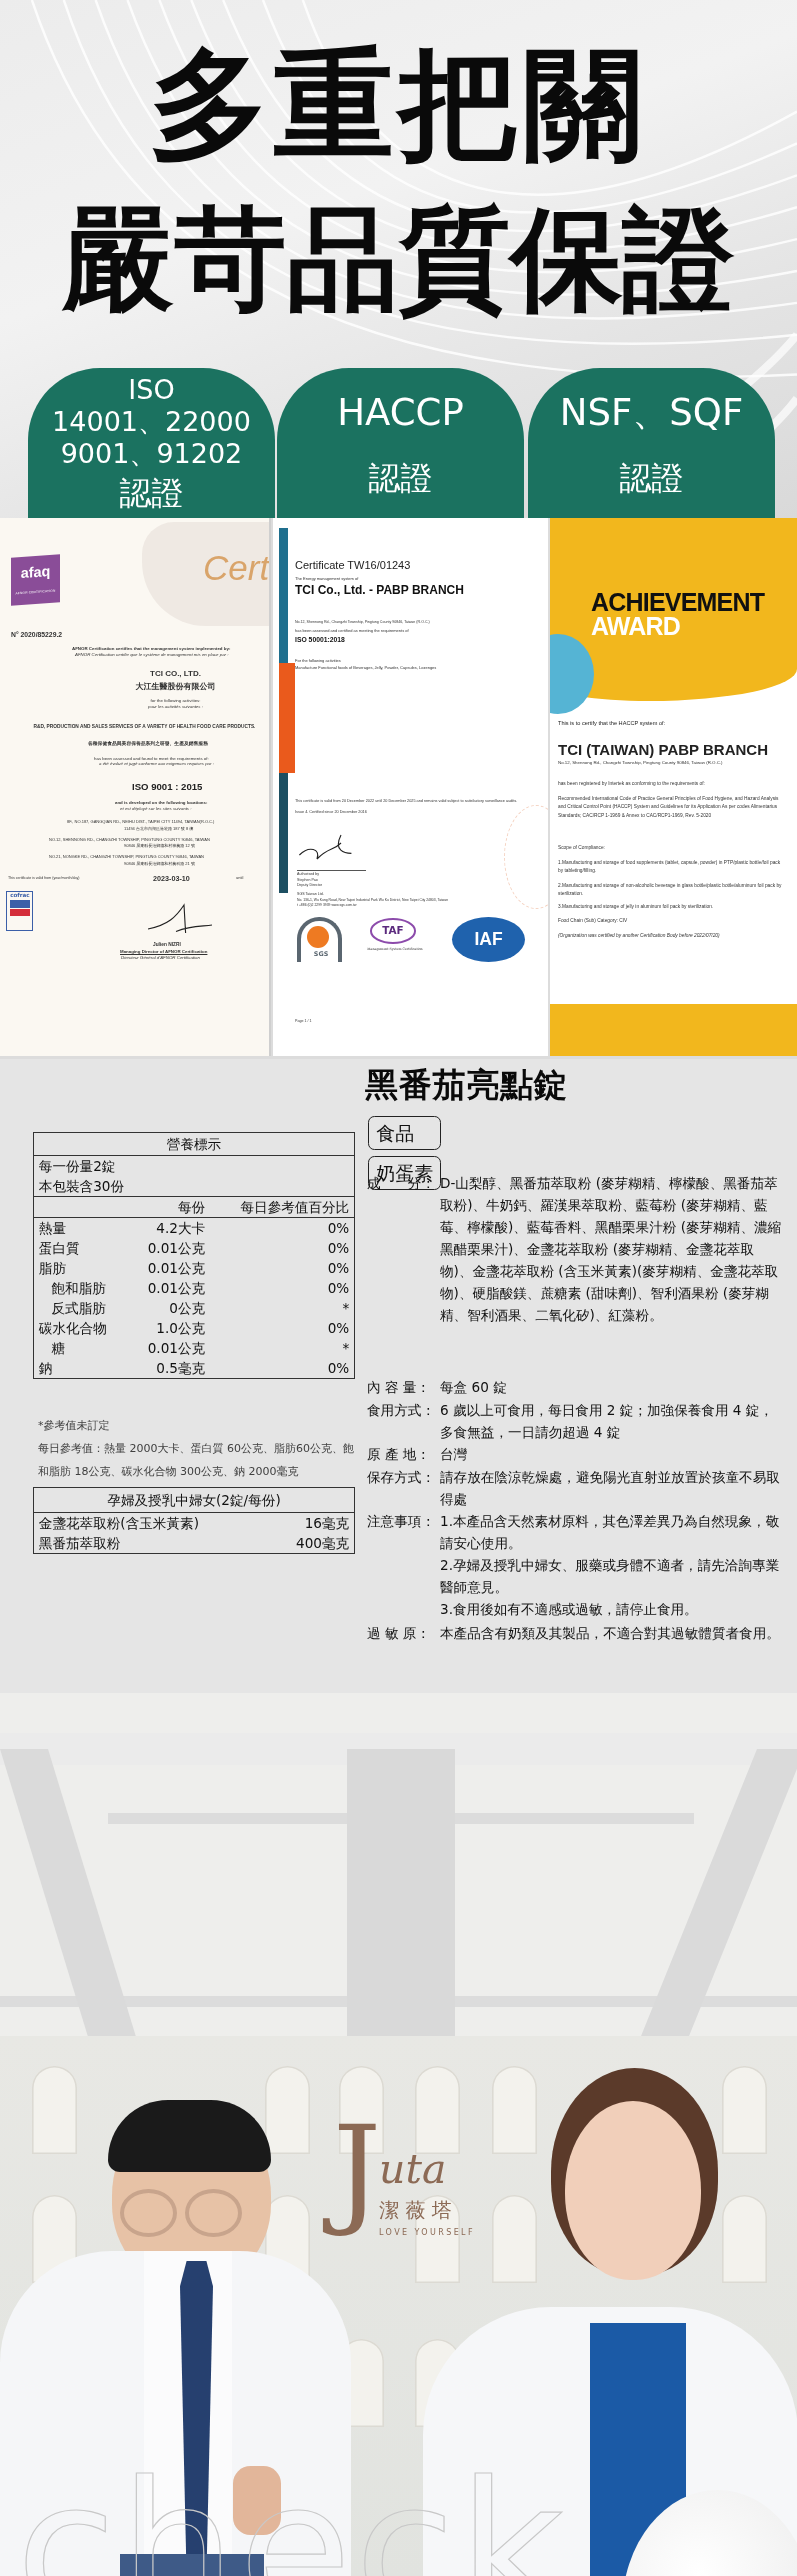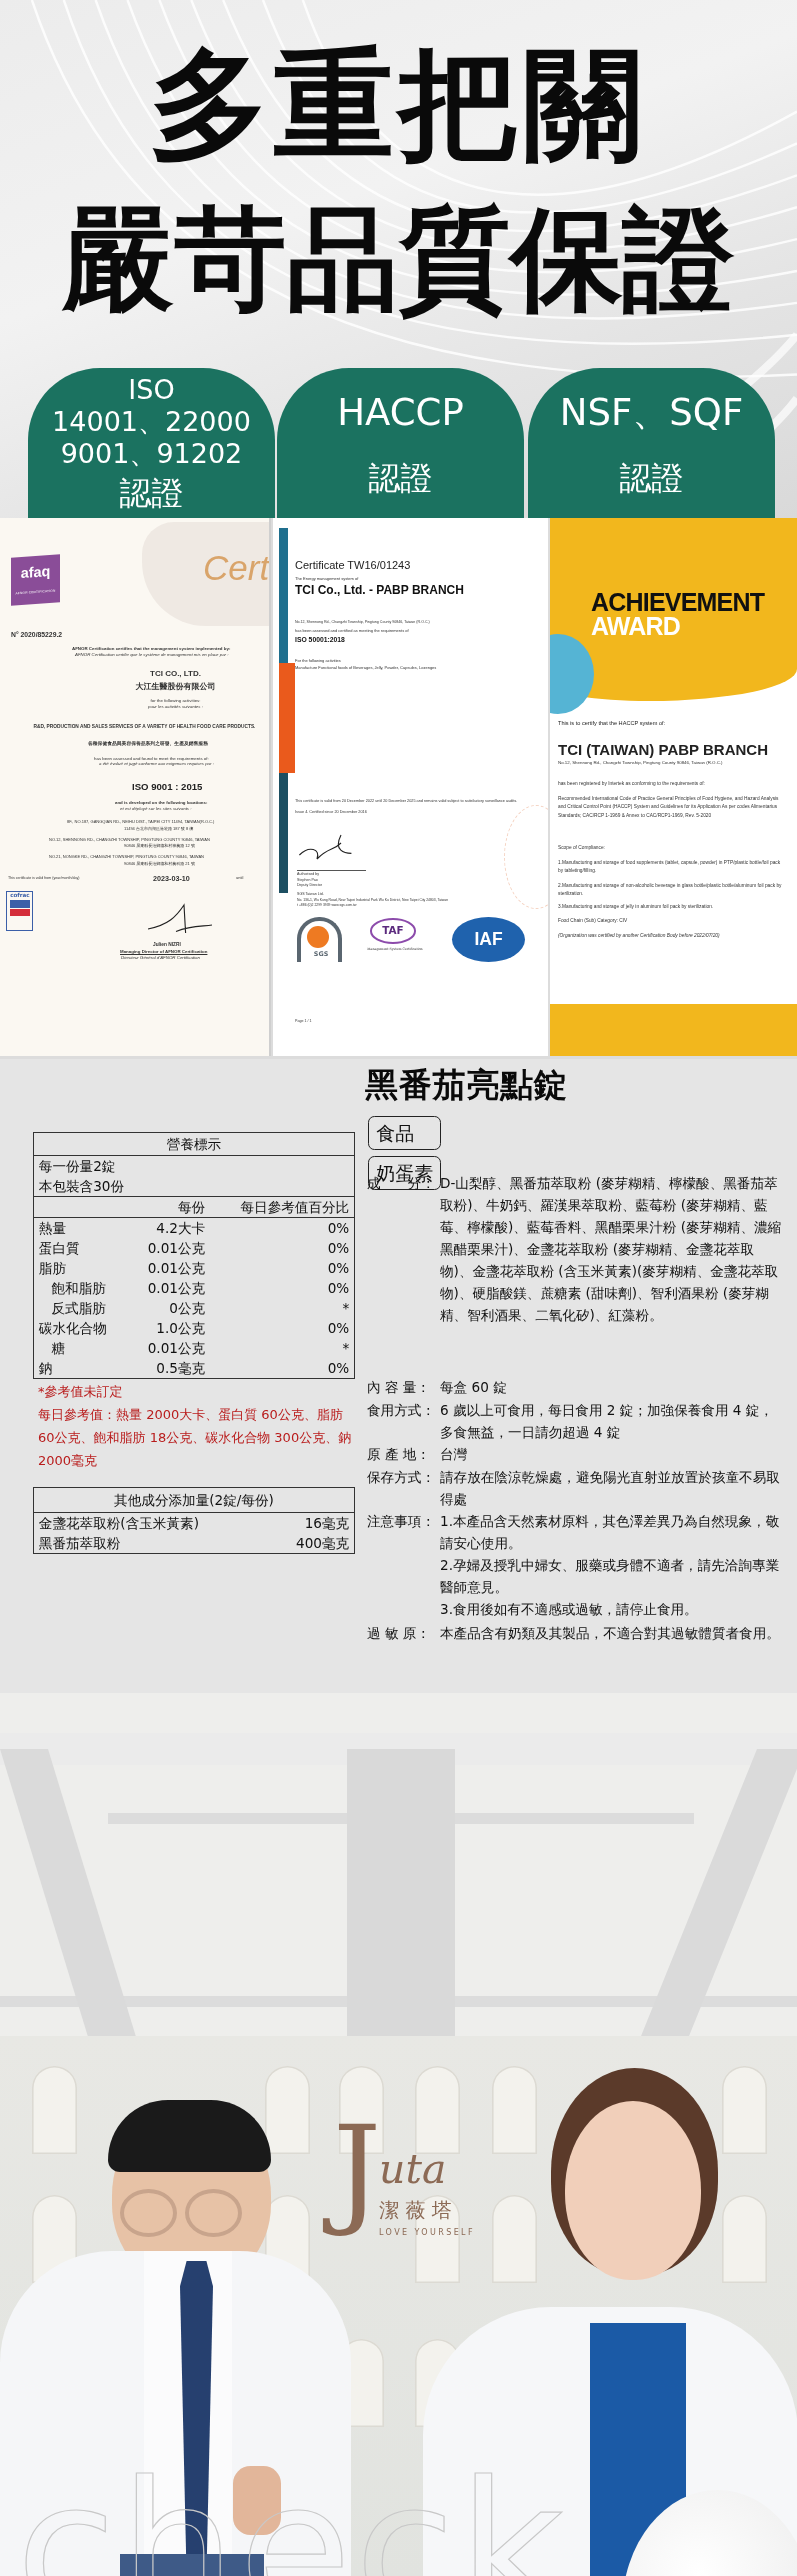--- a/index.html
+++ b/index.html
@@ -55,21 +55,21 @@
   table.nut { position: absolute; left: 33px; top: 73px; width: 322px; border-collapse: collapse; border: 1.6px solid #333;
     font-family: "DejaVu Sans", sans-serif; font-size: 13.6px; color: #111; }
   table.nut td { padding: 0 4.8px; line-height: 20px; }
   .nut-head { text-align: center; border-bottom: 1.6px solid #333; line-height: 22px !important; }
   .nut-serving td { line-height: 18.3px; }
   .nut-serving-row { border-bottom: 1.6px solid #333; }
   .nut-col-head { border-bottom: 1.6px solid #333; }
   .r { text-align: right; }
   .indent { padding-left: 17.5px !important; }
 
-  .ref-note { position: absolute; left: 38px; top: 321px; width: 319px; font-family: "DejaVu Sans", sans-serif; font-size: 13px; line-height: 23px; color: #b91c1c; }
+  .ref-note { position: absolute; left: 38px; top: 355px; width: 319px; font-family: "DejaVu Sans", sans-serif; font-size: 11px; line-height: 23px; color: #404040; }
 
   table.other { position: absolute; left: 33px; top: 428px; width: 322px; border-collapse: collapse; border: 1.6px solid #333; font-size: 13.6px; }
   table.other td { padding: 0 4.8px; line-height: 20px; }
   .other-head { text-align: center; border-bottom: 1.6px solid #333; line-height: 24px !important; }
 
   .p-title { position: absolute; left: 365px; top: 4px; font-family: "DejaVu Serif", serif; font-weight: bold; font-size: 33px; color: #0a0a0a; letter-spacing: 0.8px; }
   .badges { position: absolute; left: 368px; top: 57px; display: flex; gap: 6.4px; flex-direction: column; }
   .badge { border: 1.6px solid #222; border-radius: 6.4px; padding: 0 7.2px; font-size: 19px; line-height: 32px; color: #111; background: transparent; }
 
   .spec { position: absolute; left: 367px; font-size: 13.6px; line-height: 22px; color: #111; display: flex; width: 415px; }
@@ -294,21 +294,21 @@
     </table>
 
   <div class="ref-note">
     <div>*參考值未訂定</div>
     <div>每日參考值：熱量 2000大卡、蛋白質 60公克、脂肪60公克、飽和脂肪 18公克、碳水化合物 300公克、鈉 2000毫克</div>
   </div>
 
   <table class="other">
     <tbody>
         <tr>
-          <td colspan="2" class="other-head">其他成分添加量(2錠/每份)</td>
+          <td colspan="2" class="other-head">孕婦及授乳中婦女(2錠/每份)</td>
         </tr>
     <tr>
           <td>金盞花萃取粉(含玉米黃素)</td>
           <td class="r">16毫克</td>
         </tr>
     <tr>
           <td>黑番茄萃取粉</td>
           <td class="r">400毫克</td>
         </tr>
     <tr>

